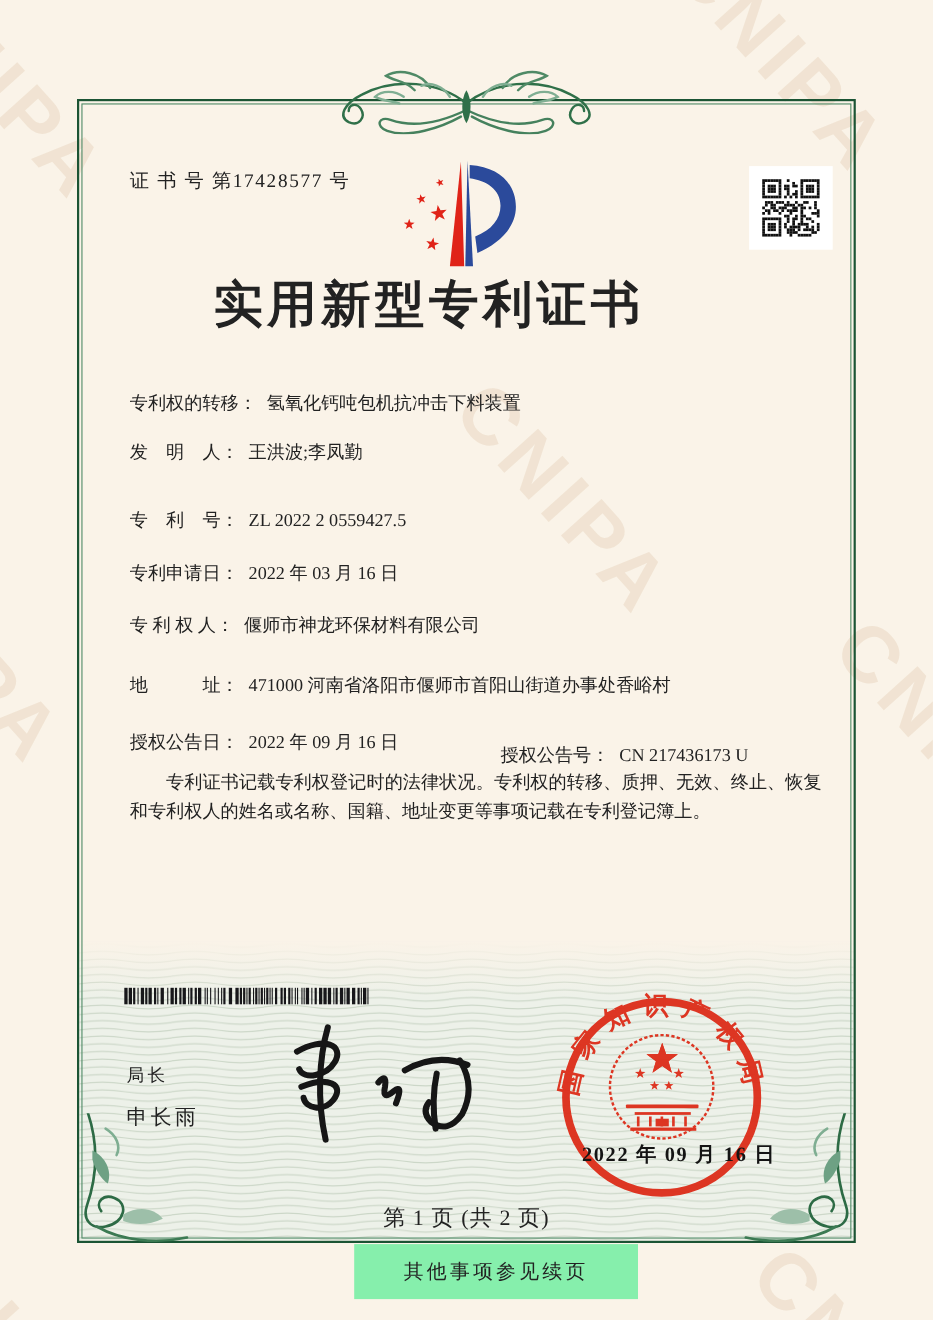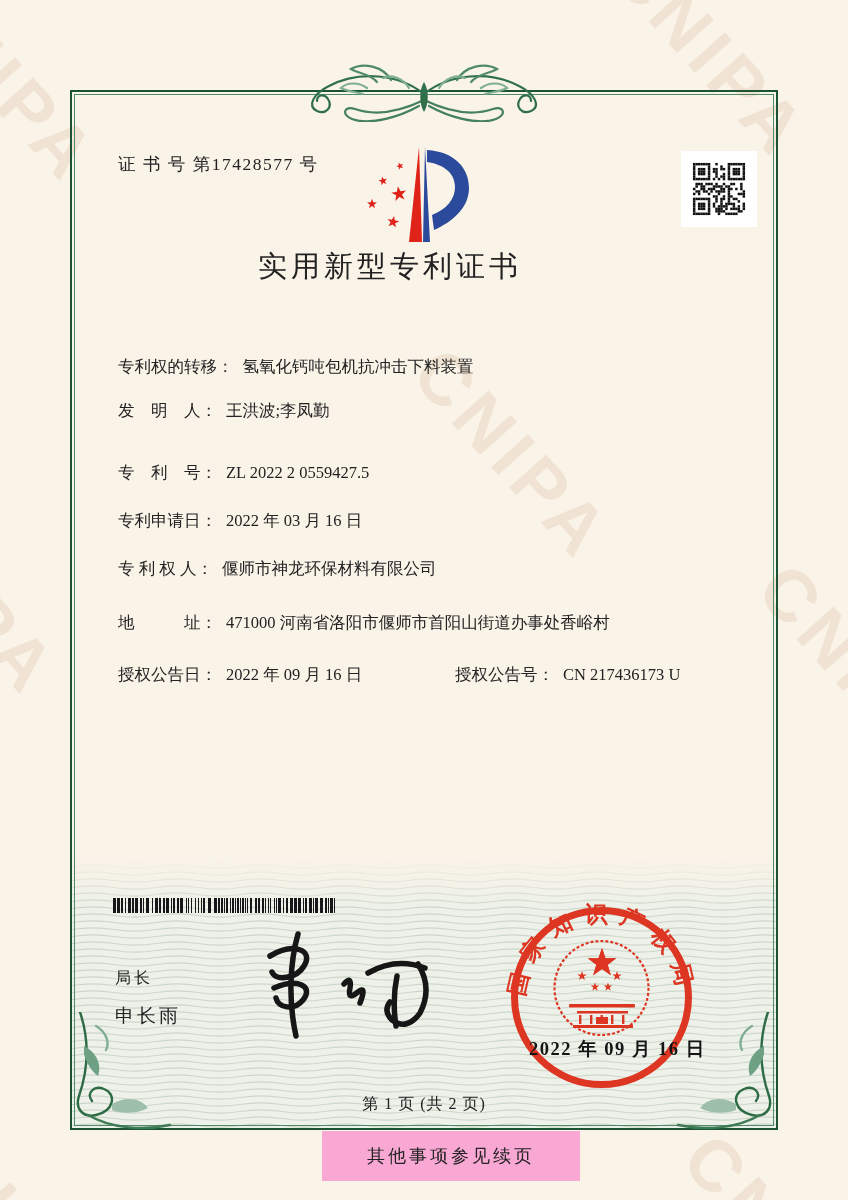--- a/index.html
+++ b/index.html
@@ -22,42 +22,42 @@
          border:2.5px solid #1b5434;z-index:5;pointer-events:none;}
   .frame:after{content:"";position:absolute;inset:2px;border:1px solid #4f8a66;}
   
   .band{left:72px;top:856px;width:704px;height:272px;z-index:1;}
   .band-fade{left:72px;top:856px;width:704px;height:52px;z-index:1;
              background:linear-gradient(#faf3e8,rgba(250,243,232,0));}
   
   .certno{left:118px;top:152px;font-size:17.5px;letter-spacing:1.5px;z-index:3;}
   .logo{left:356px;top:141px;z-index:3;}
   .qr{left:681px;top:151px;z-index:3;background:#fff;padding:2px;}
-  .title{left:70px;top:247px;width:640px;text-align:center;font-size:29px;font-weight:normal;
+  .title{left:70px;top:247px;width:640px;text-align:center;font-size:45px;font-weight:bold;
          letter-spacing:4px;z-index:3;}
   
   .field-row{position:absolute;left:118px;width:645px;font-size:16.5px;z-index:3;white-space:nowrap;}
   .flabel{margin-right:9px;}
-  .fpair2{position:absolute;left:337px;top:0;text-align:center;}
+  .fpair2{position:absolute;left:337px;top:12px;text-align:center;}
   
   .bodytext{left:118px;top:697px;width:629px;font-size:16.5px;line-height:27px;
             text-align:justify;z-index:3;}
   .bodytext p{margin:0;text-indent:2em;}
   
   .barcode{left:113px;top:898px;width:226px;height:15px;z-index:3;}
   .barcode i{position:absolute;top:0;height:100%;background:#17171a;}
   .official-title{left:115px;top:968px;font-size:16px;letter-spacing:3px;z-index:3;}
   .official-name{left:115px;top:1003px;font-size:19px;letter-spacing:3px;z-index:3;}
   .signature{left:246px;top:928px;z-index:4;}
   .seal{left:505px;top:901px;z-index:3;opacity:0.94;}
   .seal-date{left:529px;top:1036px;font-size:18.5px;font-weight:600;letter-spacing:1.5px;
              color:#141414;z-index:4;white-space:nowrap;}
-  .page-ind{left:338px;top:1094px;width:172px;text-align:center;font-size:16px;z-index:3;
+  .page-ind{left:338px;top:1094px;width:172px;text-align:center;font-size:20px;z-index:3;
             letter-spacing:1px;}
-  .cont-note{left:322px;top:1131px;width:258px;height:50px;background:#f9a8d4;z-index:2;
+  .cont-note{left:322px;top:1131px;width:258px;height:50px;background:#86efac;z-index:2;
              text-align:center;line-height:50px;font-size:18px;letter-spacing:3px;}
   .orn{z-index:6;pointer-events:none;}
 </style>
 </head>
 <body>
 
 <div class="wm wm1">CNIPA</div>
 <div class="wm wm2">CNIPA</div>
 <div class="wm wm3">CNIPA</div>
 <div class="wm wm4">CNIPA</div>
@@ -373,20 +373,21 @@
   <span class="flabel">地　　　址：</span><span>471000 河南省洛阳市偃师市首阳山街道办事处香峪村</span>
 </div>
 <div class="field-row" style="top:664px">
   <span class="flabel">授权公告日：</span><span>2022 年 09 月 16 日</span>
   <span class="fpair2">
     <span class="flabel">授权公告号：</span><span>CN 217436173 U</span>
   </span>
 </div>
 
 <div class="abs bodytext">
+  <p>专利证书记载专利权登记时的法律状况。专利权的转移、质押、无效、终止、恢复和专利权人的姓名或名称、国籍、地址变更等事项记载在专利登记簿上。</p>
 </div>
 
 <div class="abs barcode" id="barcode">
     <i style="left:0px;width:3px"></i>
     <i style="left:4px;width:3px"></i>
     <i style="left:8px;width:2px"></i>
     <i style="left:12px;width:1px"></i>
     <i style="left:15px;width:3px"></i>
     <i style="left:19px;width:2px"></i>
     <i style="left:22px;width:3px"></i>

